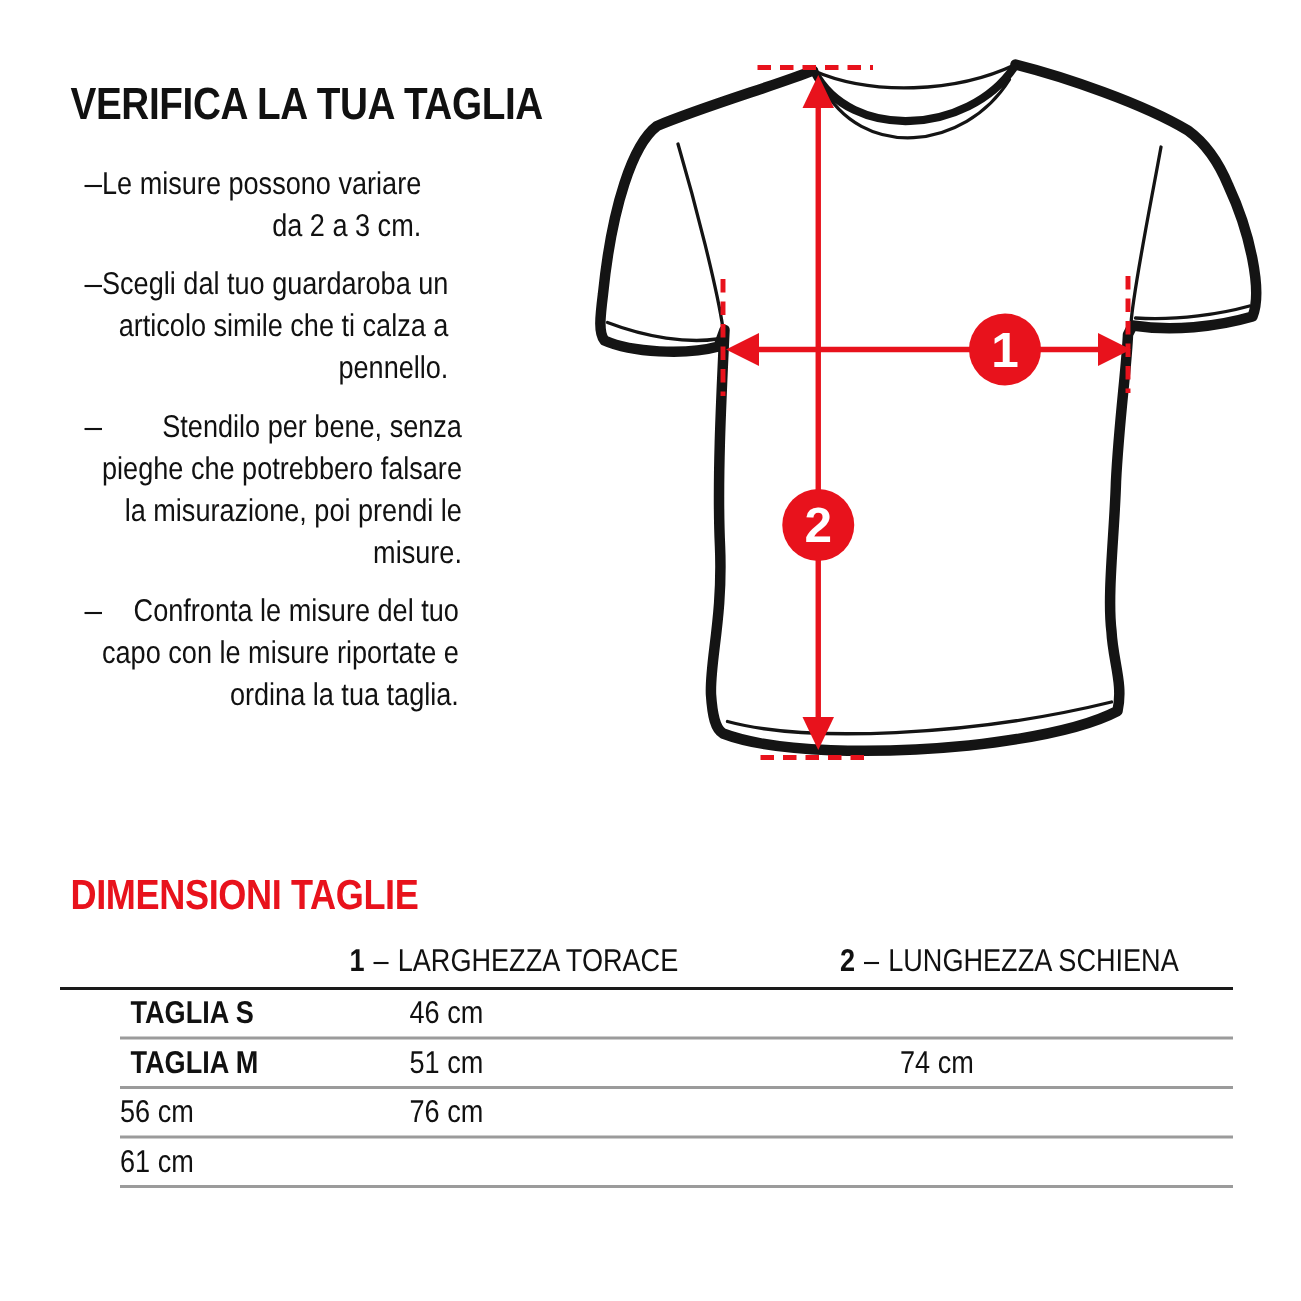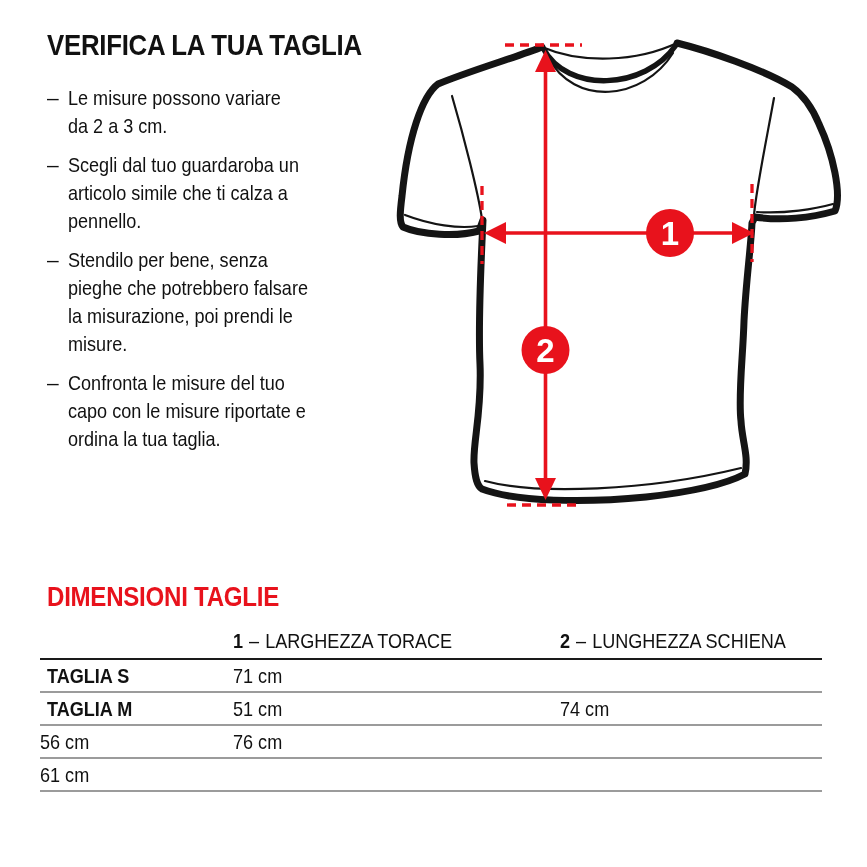--- a/index.html
+++ b/index.html
@@ -4,21 +4,21 @@
 <style>
   :root { --red:#e8121c; --ink:#111; --rowline:#9b9b9b; }
   html,body { margin:0; padding:0; }
   body {
     width:867px; height:867px; position:relative; background:#fff;
     font-family:"Liberation Sans", sans-serif; color:var(--ink); overflow:hidden;
   }
   .cond { display:inline-block; transform:scaleX(0.86); transform-origin:0 50%; white-space:nowrap; }
 
   
-  .intro { position:absolute; left:47px; top:28px; width:345px; }
+  .intro { position:absolute; left:47px; top:53px; width:345px;text-align:right; }
   .intro h1 {
     margin:0 0 22px 0; font-size:30px; line-height:34px; font-weight:bold;
     letter-spacing:-0.3px;
   }
   .bullet { display:flex; margin-bottom:11px; }
   .bullet .dash { width:21px; flex:0 0 21px; font-size:21px; line-height:28px; }
   .bullet .btxt {
     font-size:21px; line-height:28px; white-space:pre-line;
     transform:scaleX(0.86); transform-origin:0 0;
   }
@@ -34,21 +34,21 @@
   .badge-num  { fill:#fff; font-family:"Liberation Sans",sans-serif; font-weight:bold; font-size:33px; text-anchor:middle; }
 
   
   .sizes-title {
     position:absolute; left:47px; top:581px; margin:0;
     font-size:28px; font-weight:bold; color:var(--red); letter-spacing:-0.3px;
   }
   .size-table { position:absolute; left:40px; top:622px; width:782px; font-size:21px; }
   .t-row { display:grid; grid-template-columns:193px 327px 1fr; align-items:center; height:33px; box-sizing:border-box; }
   .t-head { height:38px; align-items:end; border-bottom:2.5px solid #1a1a1a; padding-bottom:5px;text-decoration:underline; }
-  .t-body { border-bottom:2px solid var(--rowline); }
+  .t-body { border-bottom:2px solid var(--rowline);margin-left:40px; }
   .c-num { font-weight:bold; }
   .c-sep { padding:0 7px; }
   .size-label { font-weight:bold; padding-left:7px; }
   .t-head .cond, .t-body .cond { line-height:22px; }
 </style>
 </head>
 <body>
 
 <div class="intro">
   <h1><span class="cond">VERIFICA LA TUA TAGLIA</span></h1>
@@ -153,21 +153,21 @@
     </div>
     <div>
       <span class="cond">
         <span class="c-num">2</span><span class="c-sep">–</span><span>LUNGHEZZA SCHIENA</span>
       </span>
     </div>
   </div>
 
   <div class="t-row t-body">
     <div class="size-label"><span class="cond">TAGLIA S</span></div>
-    <div><span class="cond">71 cm</span></div>
+    <div><span class="cond">46 cm</span></div>
   </div>
   <div class="t-row t-body">
     <div class="size-label"><span class="cond">TAGLIA M</span></div>
     <div><span class="cond">51 cm</span></div>
     <div><span class="cond">74 cm</span></div>
   </div>
   <div class="t-row t-body">
     <div><span class="cond">56 cm</span></div>
     <div><span class="cond">76 cm</span></div>
   </div>

